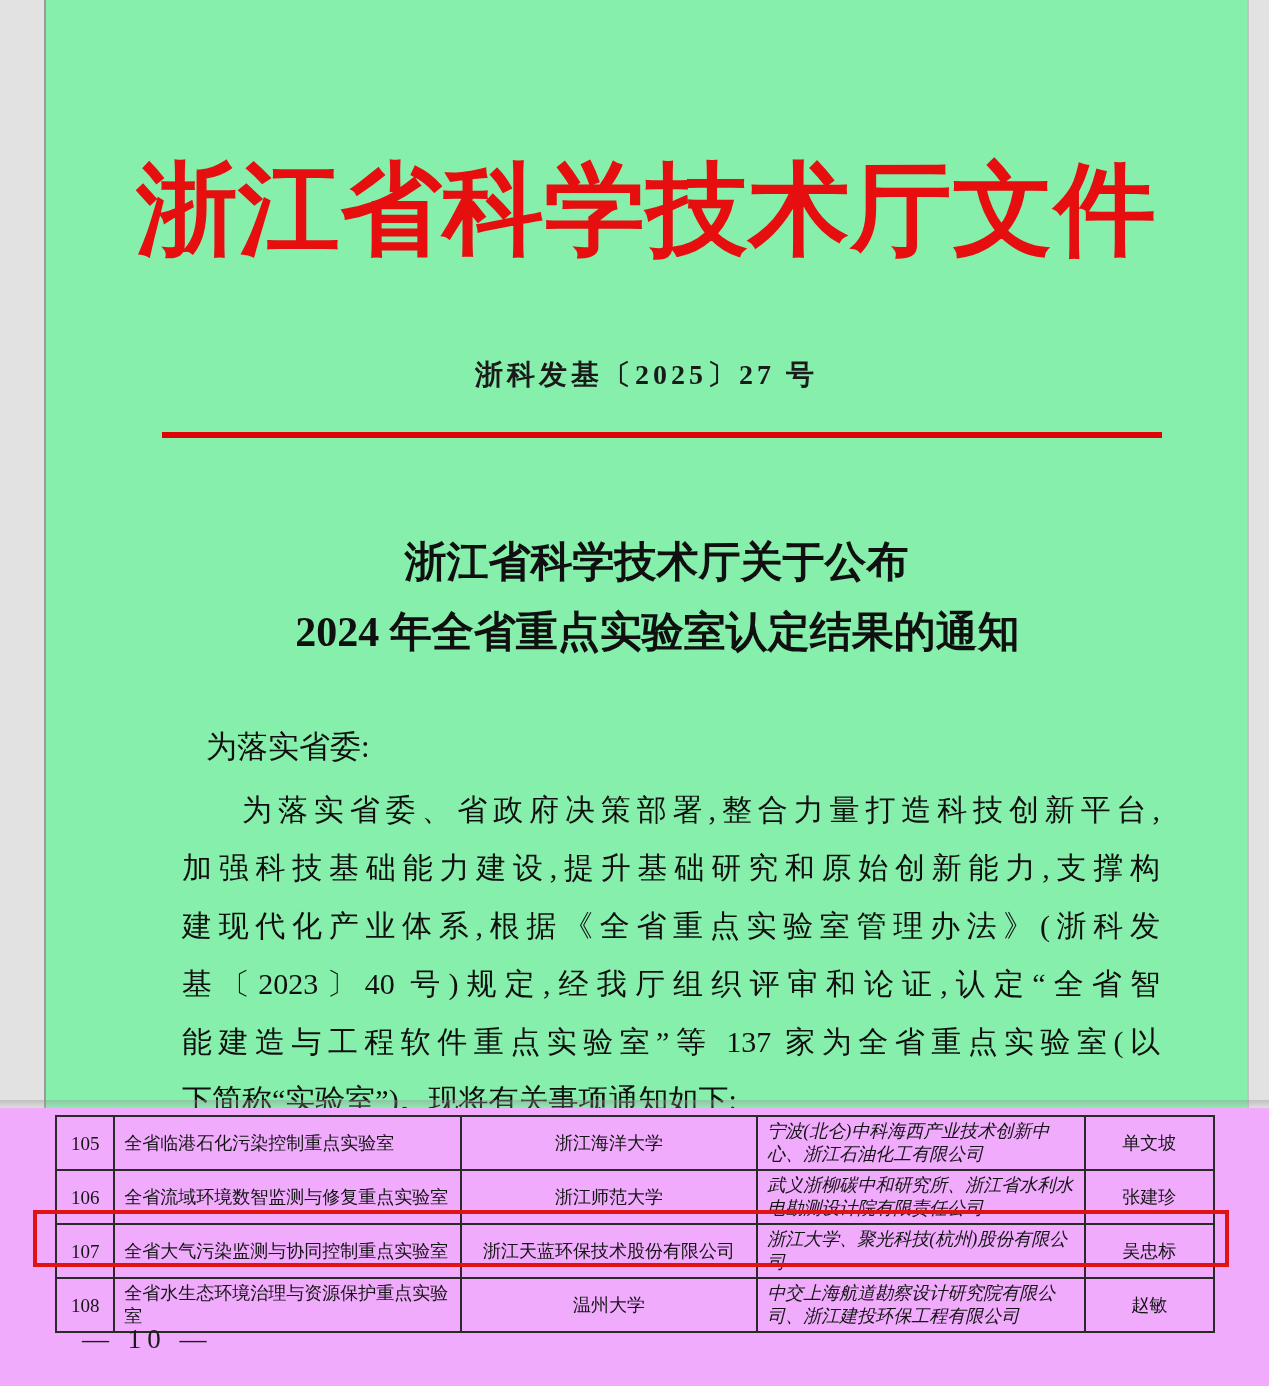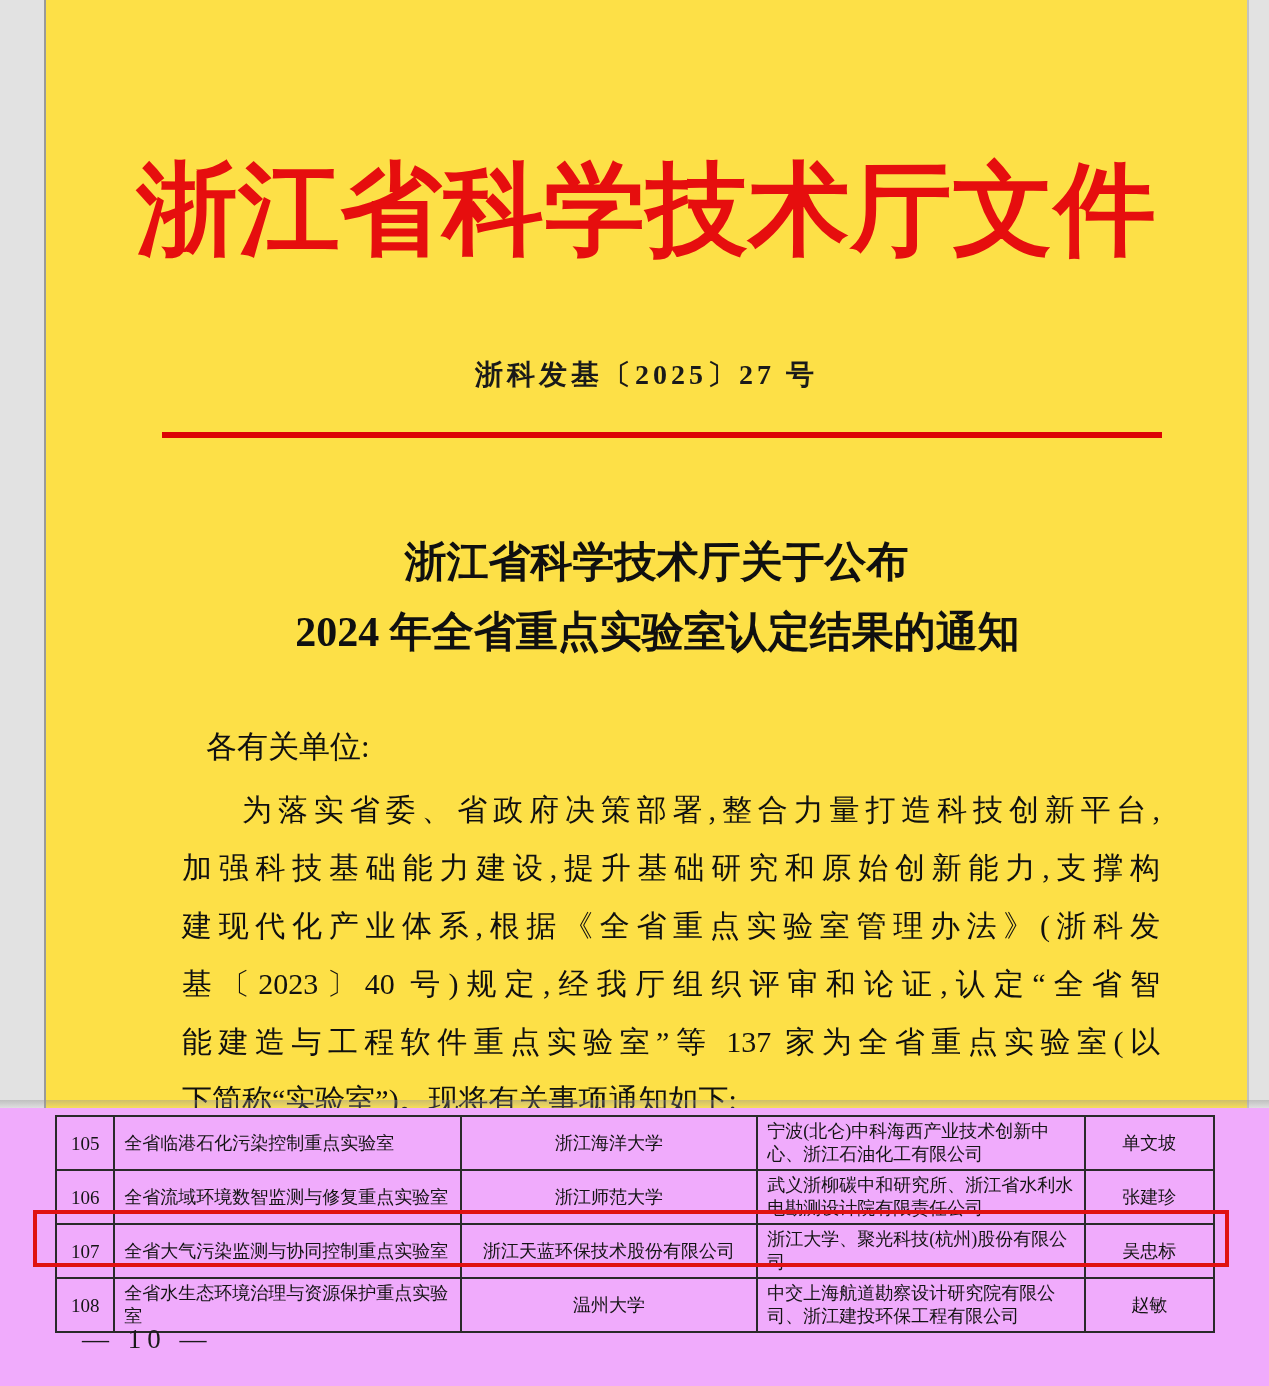--- a/index.html
+++ b/index.html
@@ -9,21 +9,21 @@
     background: #e2e2e2;
     font-family: "Liberation Serif", "DejaVu Serif", serif;
     color: #111;
     overflow: hidden;
   }
 
   .doc-page {
     position: absolute;
     left: 44px; top: 0;
     width: 1205px; height: 1110px;
-    background: #fde047;
+    background: #86efac;
     border-left: 2px solid #9a9a9a;
     border-right: 2px solid #c2c2c2;
   }
 
   .header-title {
     position: absolute;
     top: 143px; left: 0; width: 100%;
     text-align: center;
     font-size: 101px;
     font-weight: 900;
@@ -115,21 +115,21 @@
     border: 2px solid #2a2a2a;
     padding: 3px 9px;
     line-height: 23px;
     vertical-align: middle;
     overflow: hidden;
   }
   table.results tr { height: 50px; }
   td.col-no   { width: 55px;  text-align: center; font-size: 19px; padding: 0; }
   td.col-lab  { width: 327px; }
   td.col-inst { width: 280px; text-align: center; }
-  td.col-part { width: 309px; }
+  td.col-part { width: 309px; font-style: italic; }
   td.col-pers { width: 122px; text-align: center; padding: 0; }
 
   .highlight-box {
     position: absolute;
     top: 1210px; left: 33px;
     width: 1196px; height: 57px;
     border: 4px solid #e01212;
     pointer-events: none;
   }
 
@@ -143,21 +143,21 @@
 </style>
 </head>
 <body>
 
 <div class="doc-page">
   <div class="header-title">浙江省科学技术厅文件</div>
   <div class="doc-number">浙科发基〔2025〕27 号</div>
   <div class="red-rule"></div>
   <div class="notice-title line1">浙江省科学技术厅关于公布</div>
   <div class="notice-title line2">2024 年全省重点实验室认定结果的通知</div>
-  <div class="salutation">各有关单位:</div>
+  <div class="salutation">为落实省委:</div>
   <div class="body-paragraph">
     <span class="body-line indent">为落实省委、省政府决策部署,整合力量打造科技创新平台,</span>
     <span class="body-line">加强科技基础能力建设,提升基础研究和原始创新能力,支撑构</span>
     <span class="body-line">建现代化产业体系,根据《全省重点实验室管理办法》(浙科发</span>
     <span class="body-line">基〔2023〕40 号)规定,经我厅组织评审和论证,认定“全省智</span>
     <span class="body-line">能建造与工程软件重点实验室”等 137 家为全省重点实验室(以</span>
     <span class="body-line last">下简称“实验室”)。现将有关事项通知如下:</span>
   </div>
 </div>
 

